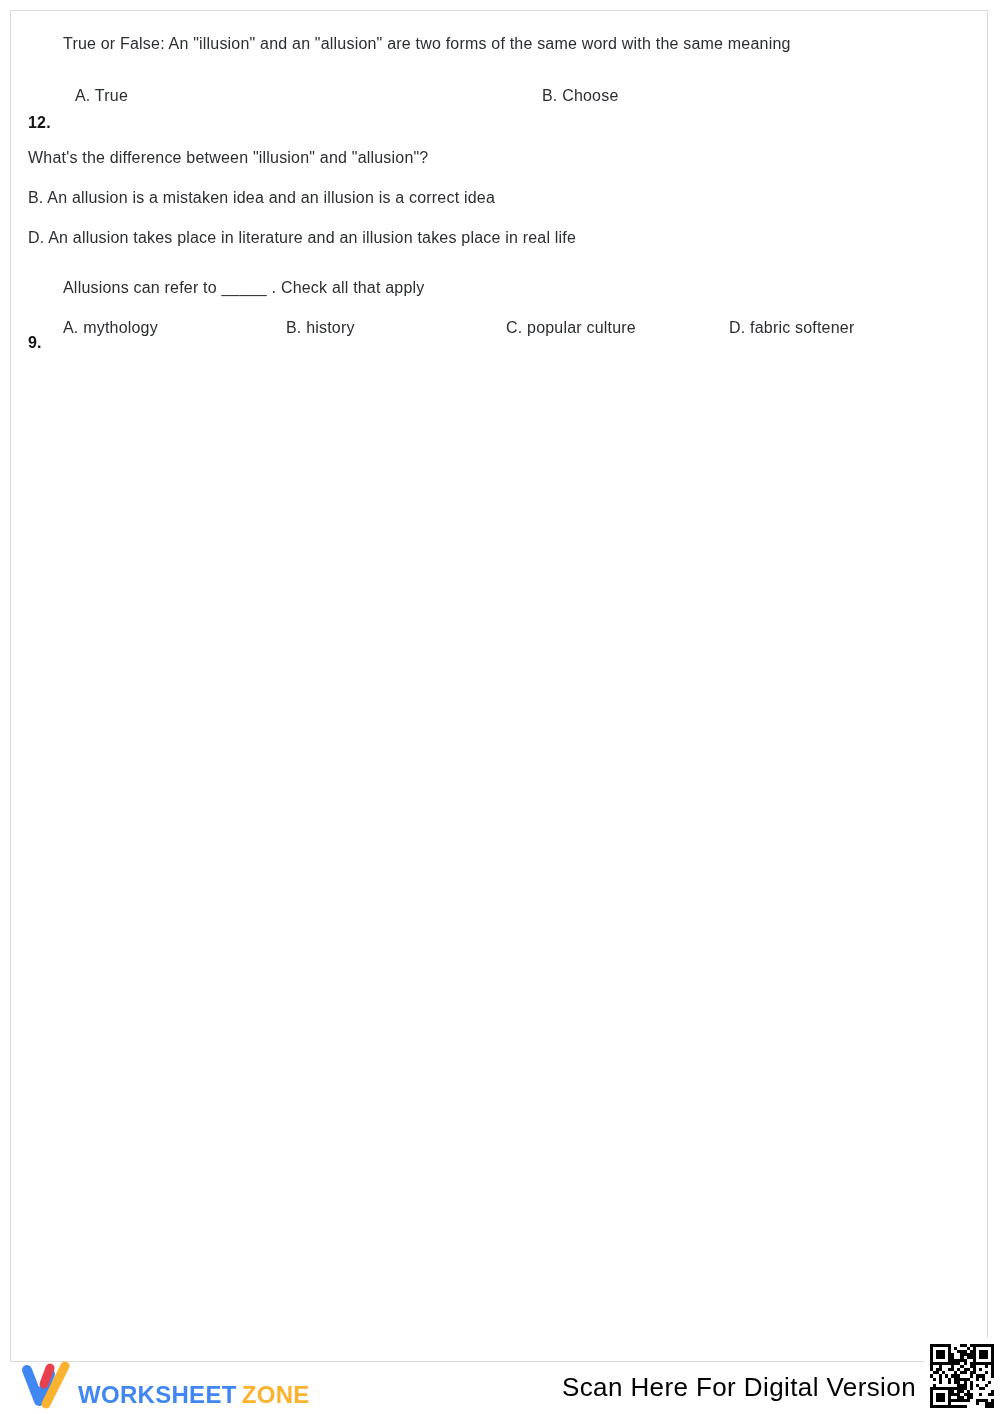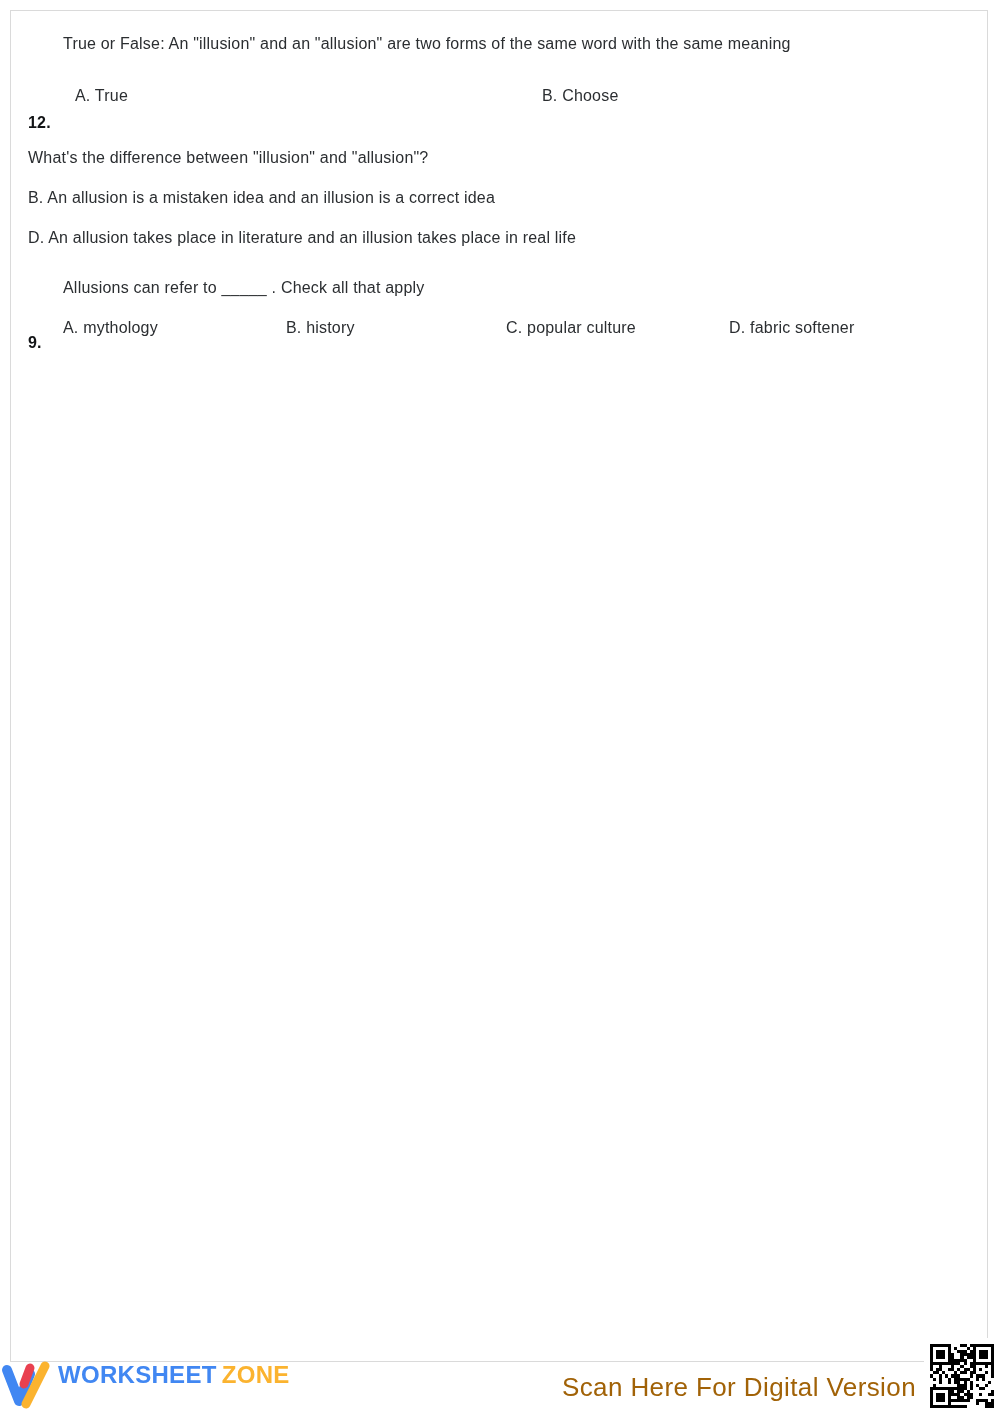--- a/index.html
+++ b/index.html
@@ -41,41 +41,41 @@
     margin:0 0 15px 0;
   }
   .opts-row.cols-2 .opt { margin:12px; width:443px; }
   .opts-row.cols-2 .opt:last-child { width:auto; }
   .opts-row.cols-4 .opt { margin:0; width:223px; }
   .opts-row.cols-4 .opt:nth-child(2) { width:220px; }
   .opts-row.cols-4 .opt:last-child { width:auto; }
 
   .footer-logo {
     position:absolute;
-    left:0; bottom:5px;
+    left:20px; bottom:5px;
     display:flex;
-    align-items:flex-start;
+    align-items:flex-end;
   }
   .logo-mark { width:52px; height:48px; flex:0 0 52px; }
   .logo-word {
     margin-left:6px;
     font-size:24px;
     font-weight:800;
     letter-spacing:0.3px;
     white-space:nowrap;
   }
   .logo-word .w1 { color:var(--brand-blue, #4187F2); }
   .logo-word .w2 { color:var(--brand-yellow, #FBB32F); margin-left:5px; }
 
   .scan-text {
     position:absolute;
     right:84px; bottom:11px;
     font-size:26px;
     letter-spacing:0.4px;
-    color:#a16207;
+    color:#000000;
     white-space:nowrap;
     margin-top:32px;
   }
   .qr-tile {
     position:absolute;
     right:0; bottom:0;
     width:76px; height:76px;
     background:#fff;
     display:flex;
     align-items:center;

